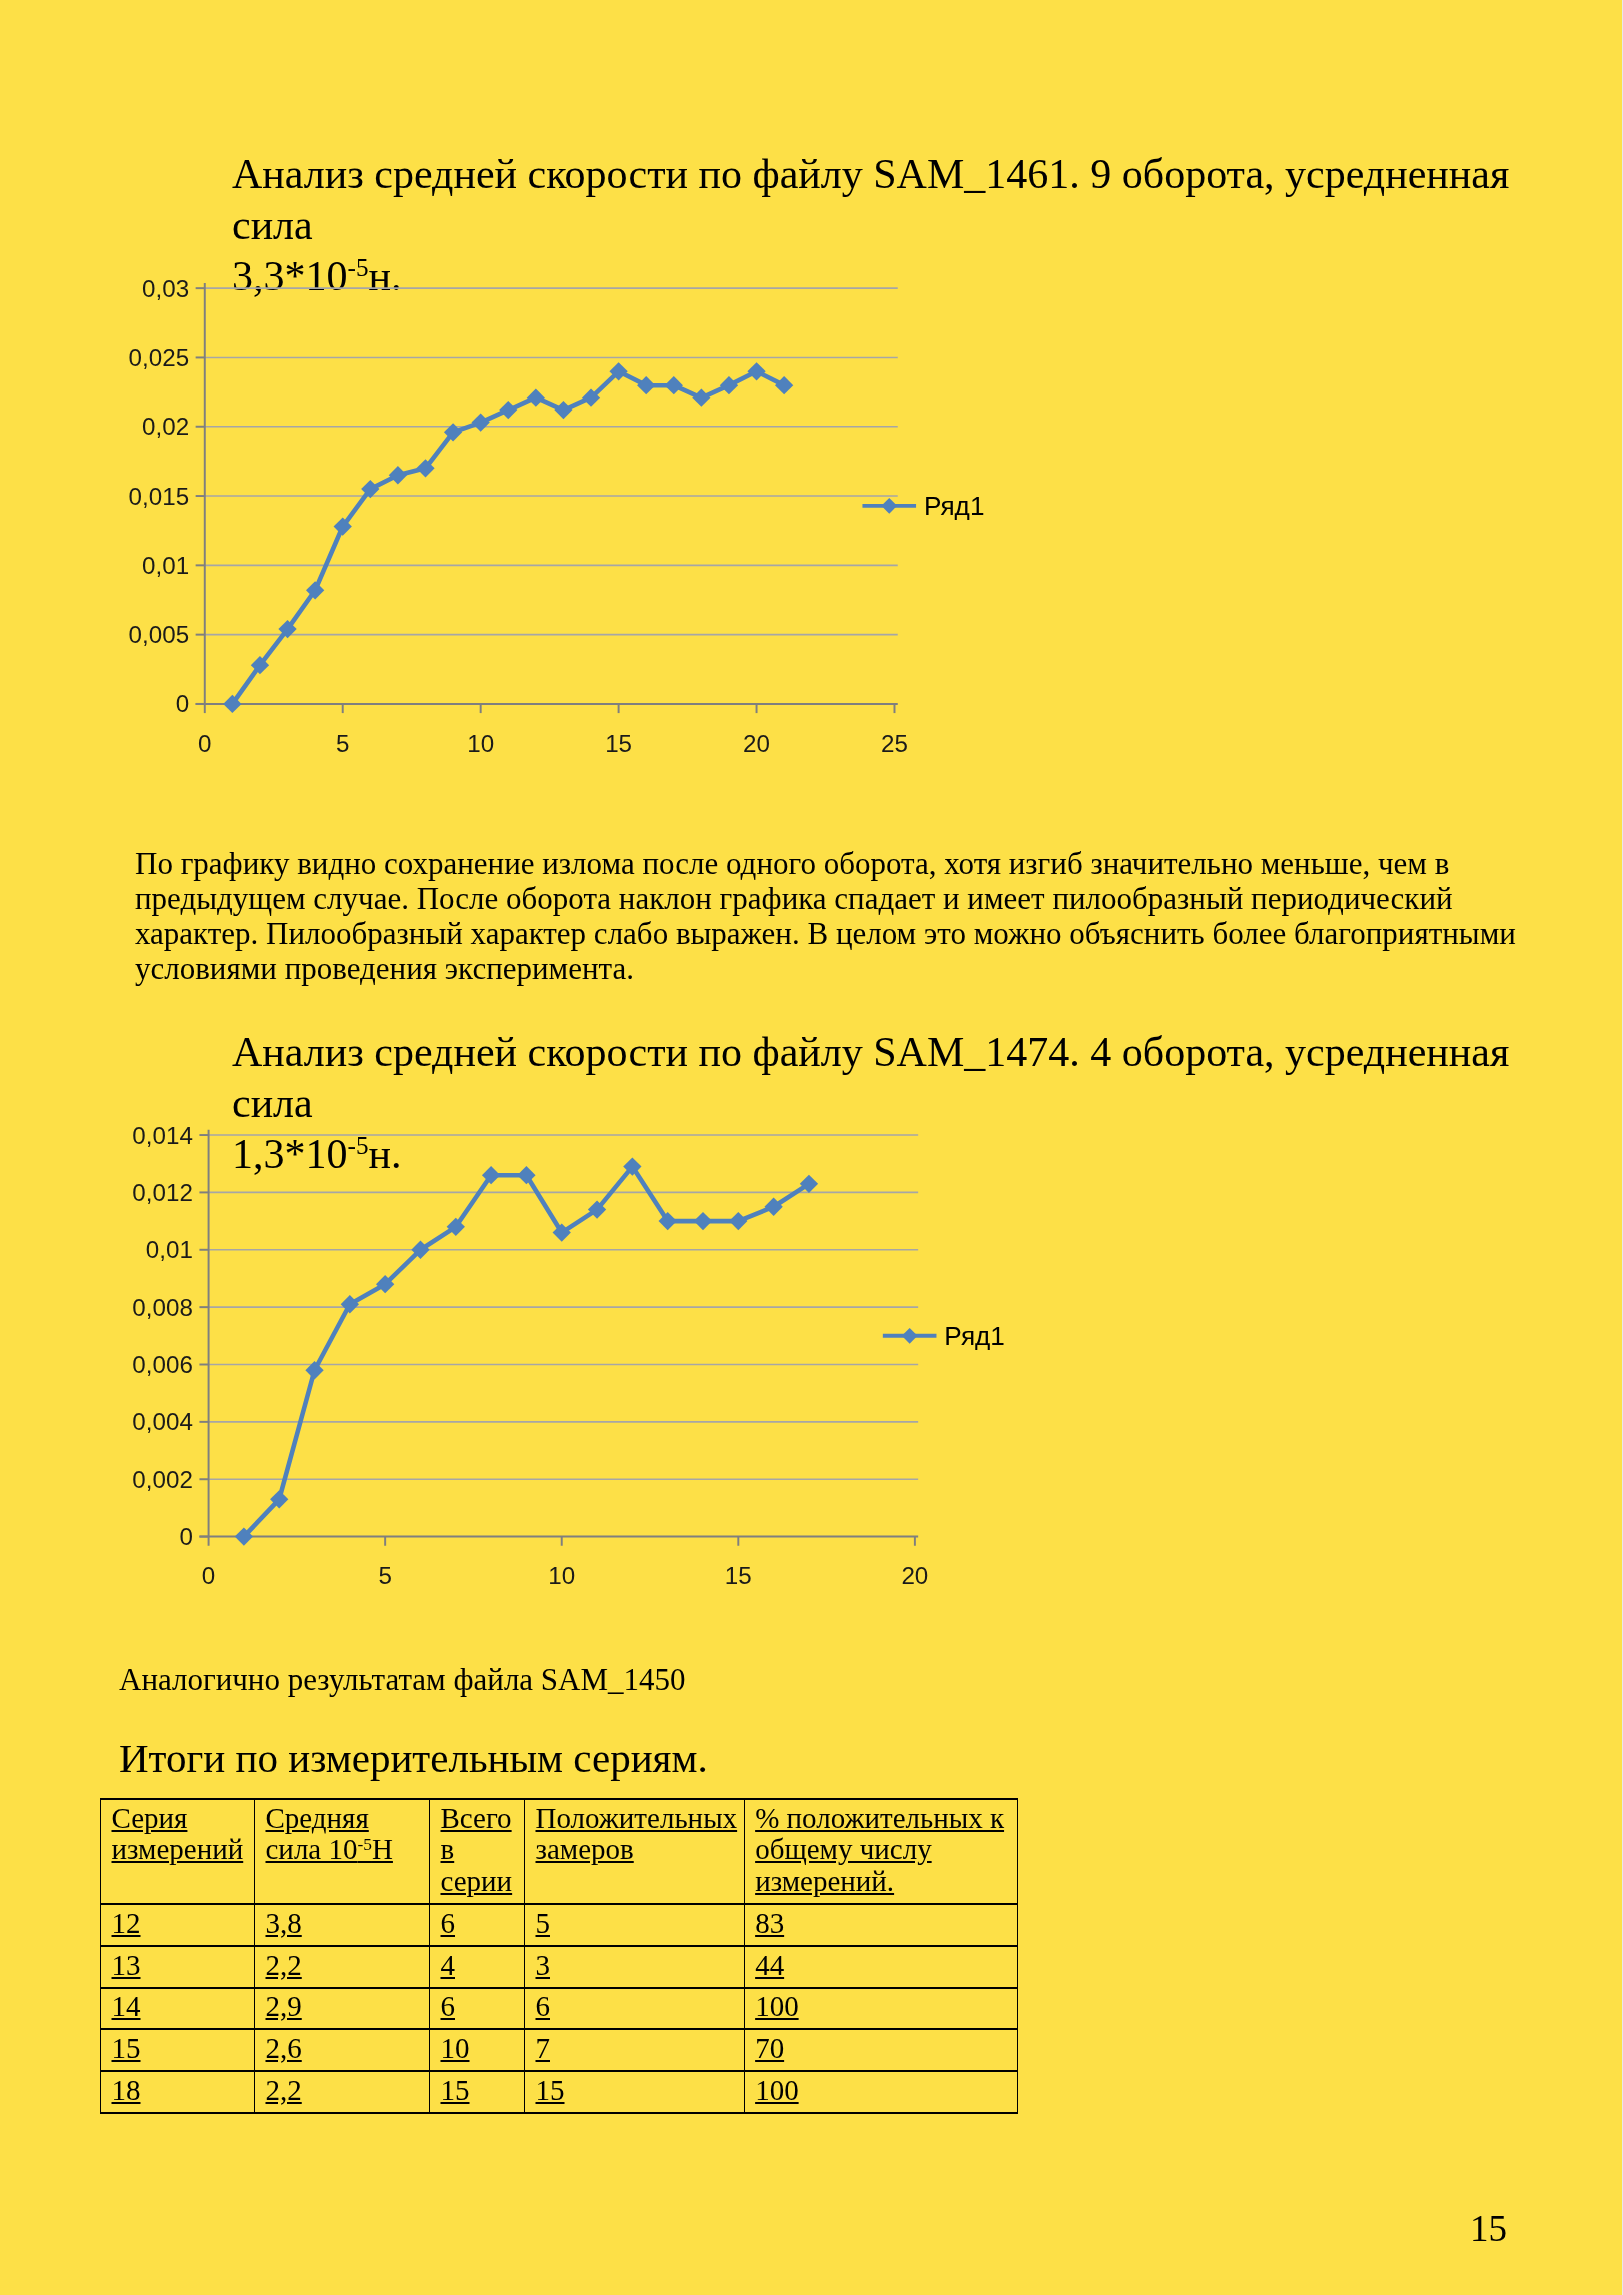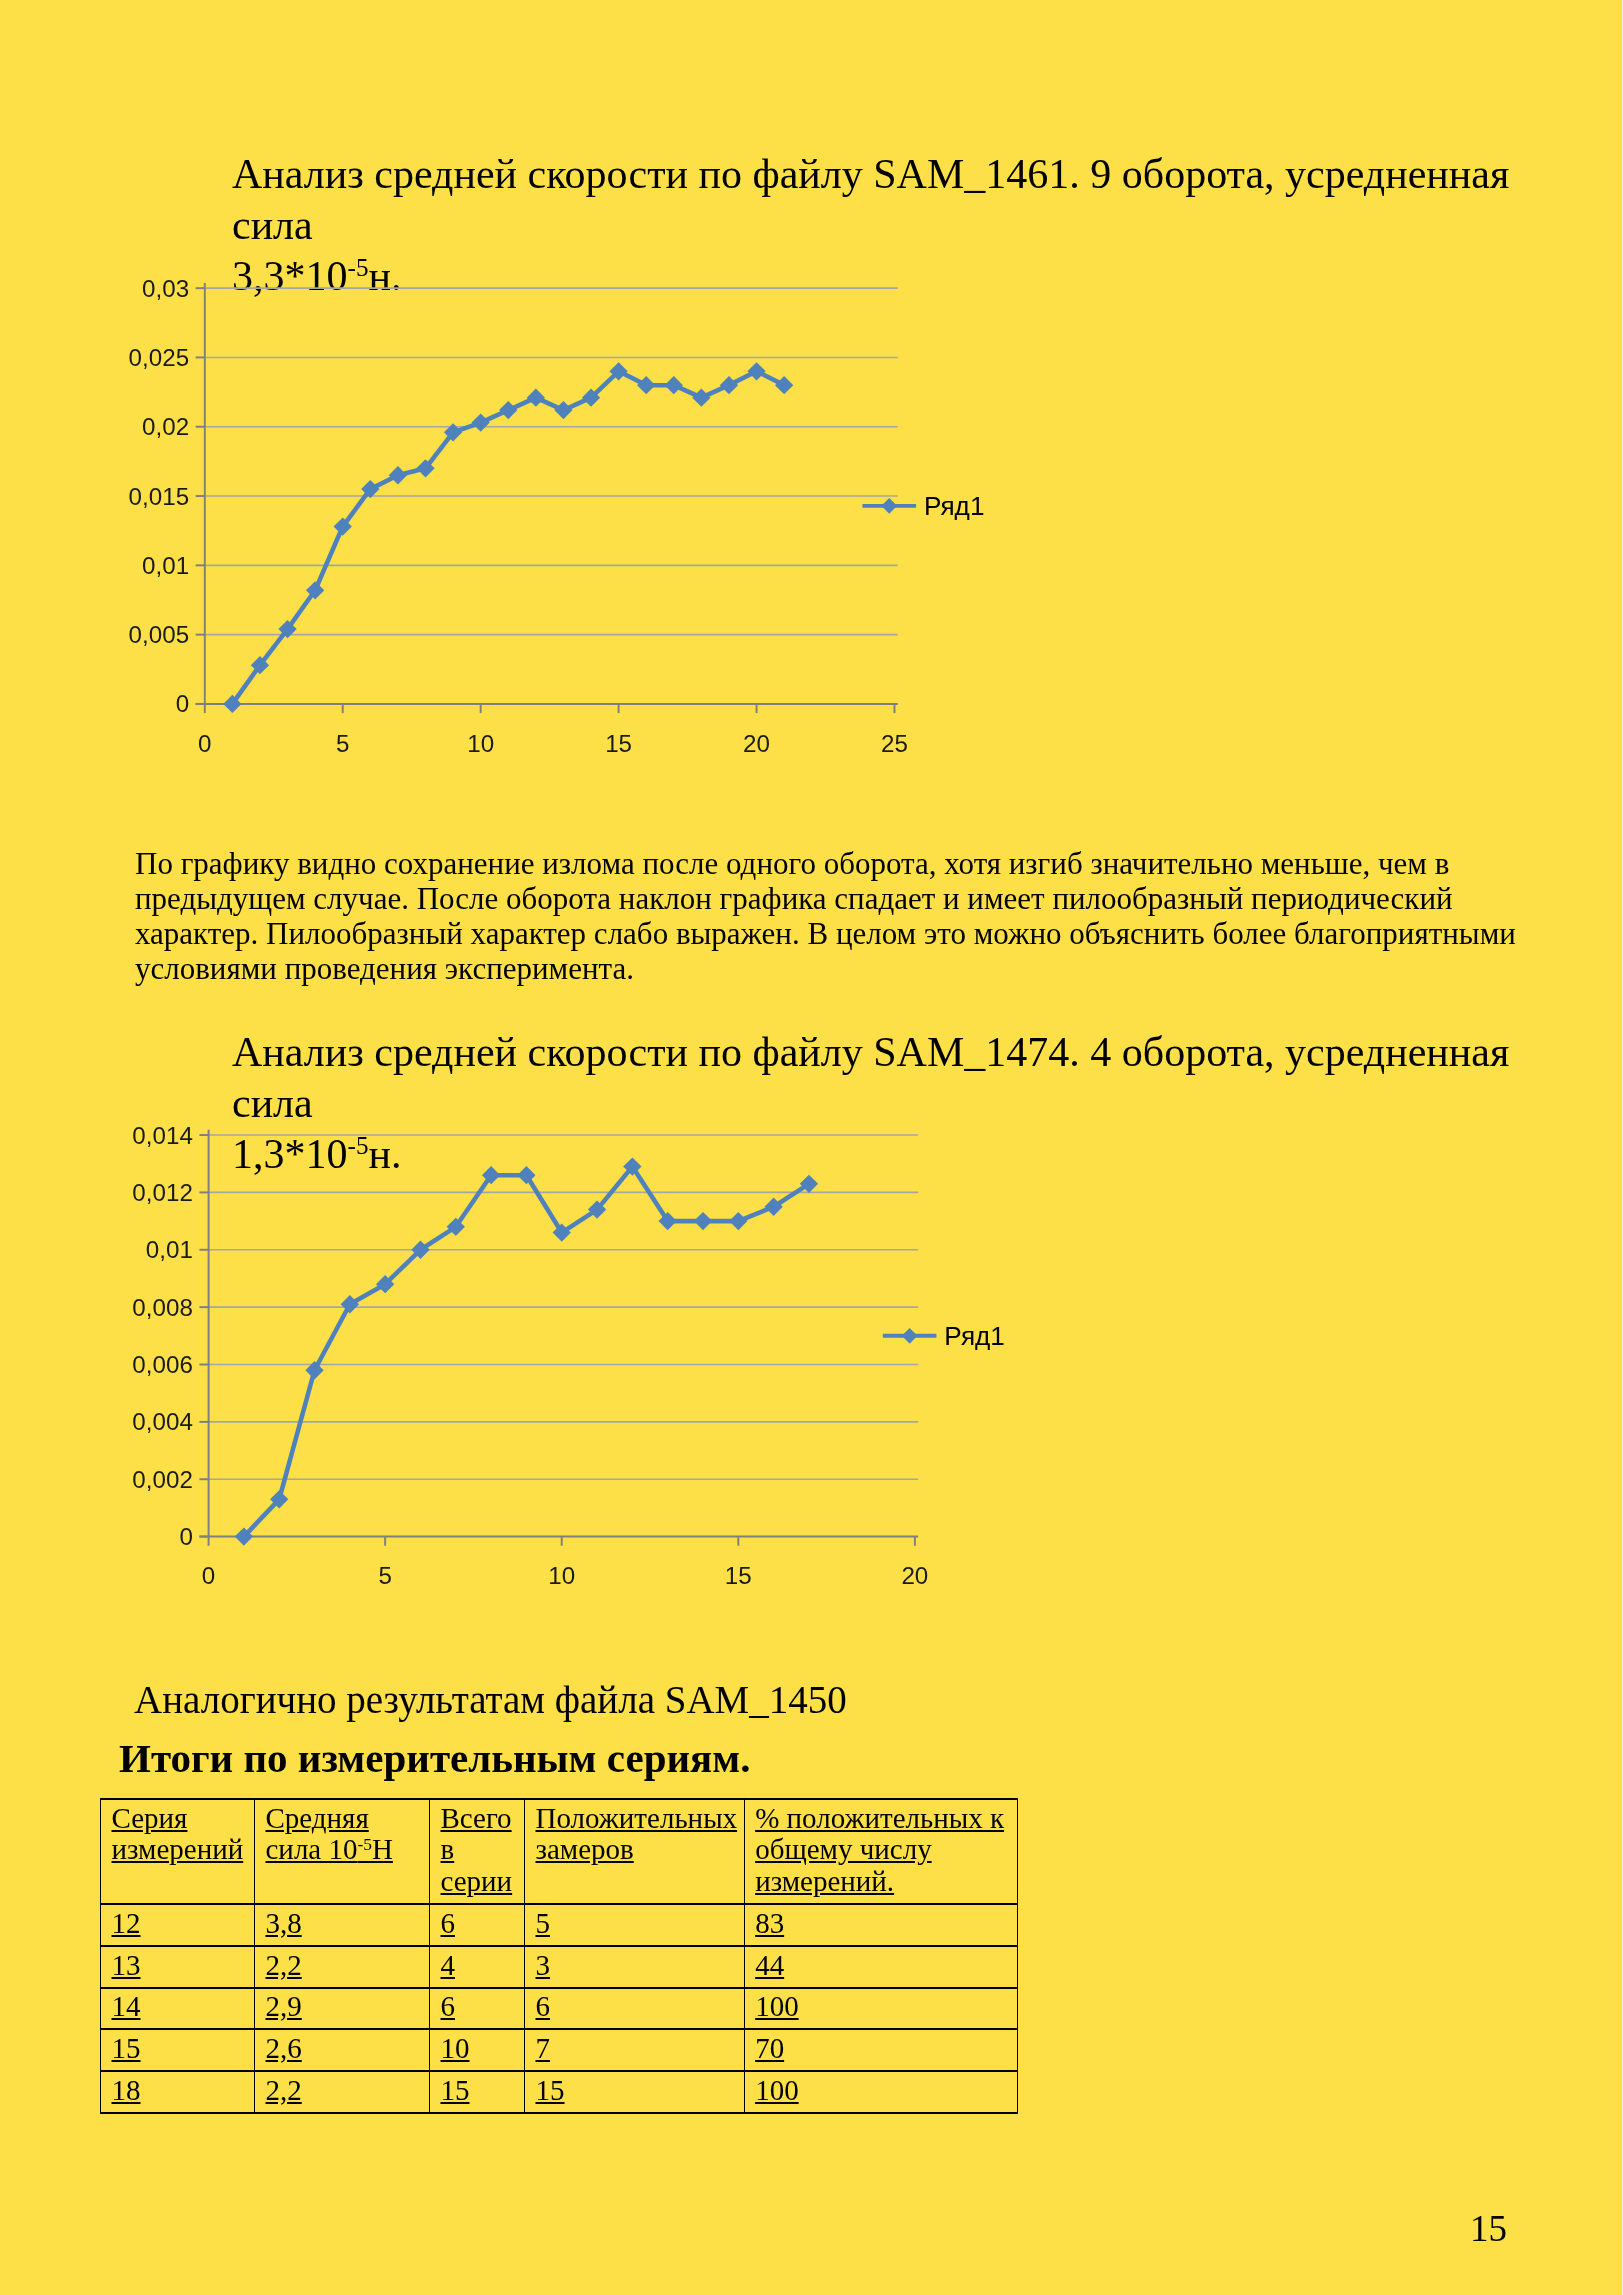--- a/index.html
+++ b/index.html
@@ -32,27 +32,27 @@
     left:119px;top:830px;
     width:1413px;
     font-size:31px;
     line-height:35px;
     margin:16px;
     text-align:left;
   }
   #note{
     position:absolute;
     left:119px;top:1662px;
-    font-size:39px;margin:15px;
+    font-size:31px;margin:0;
   }
   #results-heading{
     position:absolute;
     left:119px;top:1734px;
     font-size:41px;
-    font-weight:bold;
+    font-weight:normal;
     margin:0;
   }
   #results-table{
     position:absolute;
     left:100px;top:1798px;
     border-collapse:collapse;
     table-layout:fixed;
     font-size:29px;
     line-height:1.1;
   }

